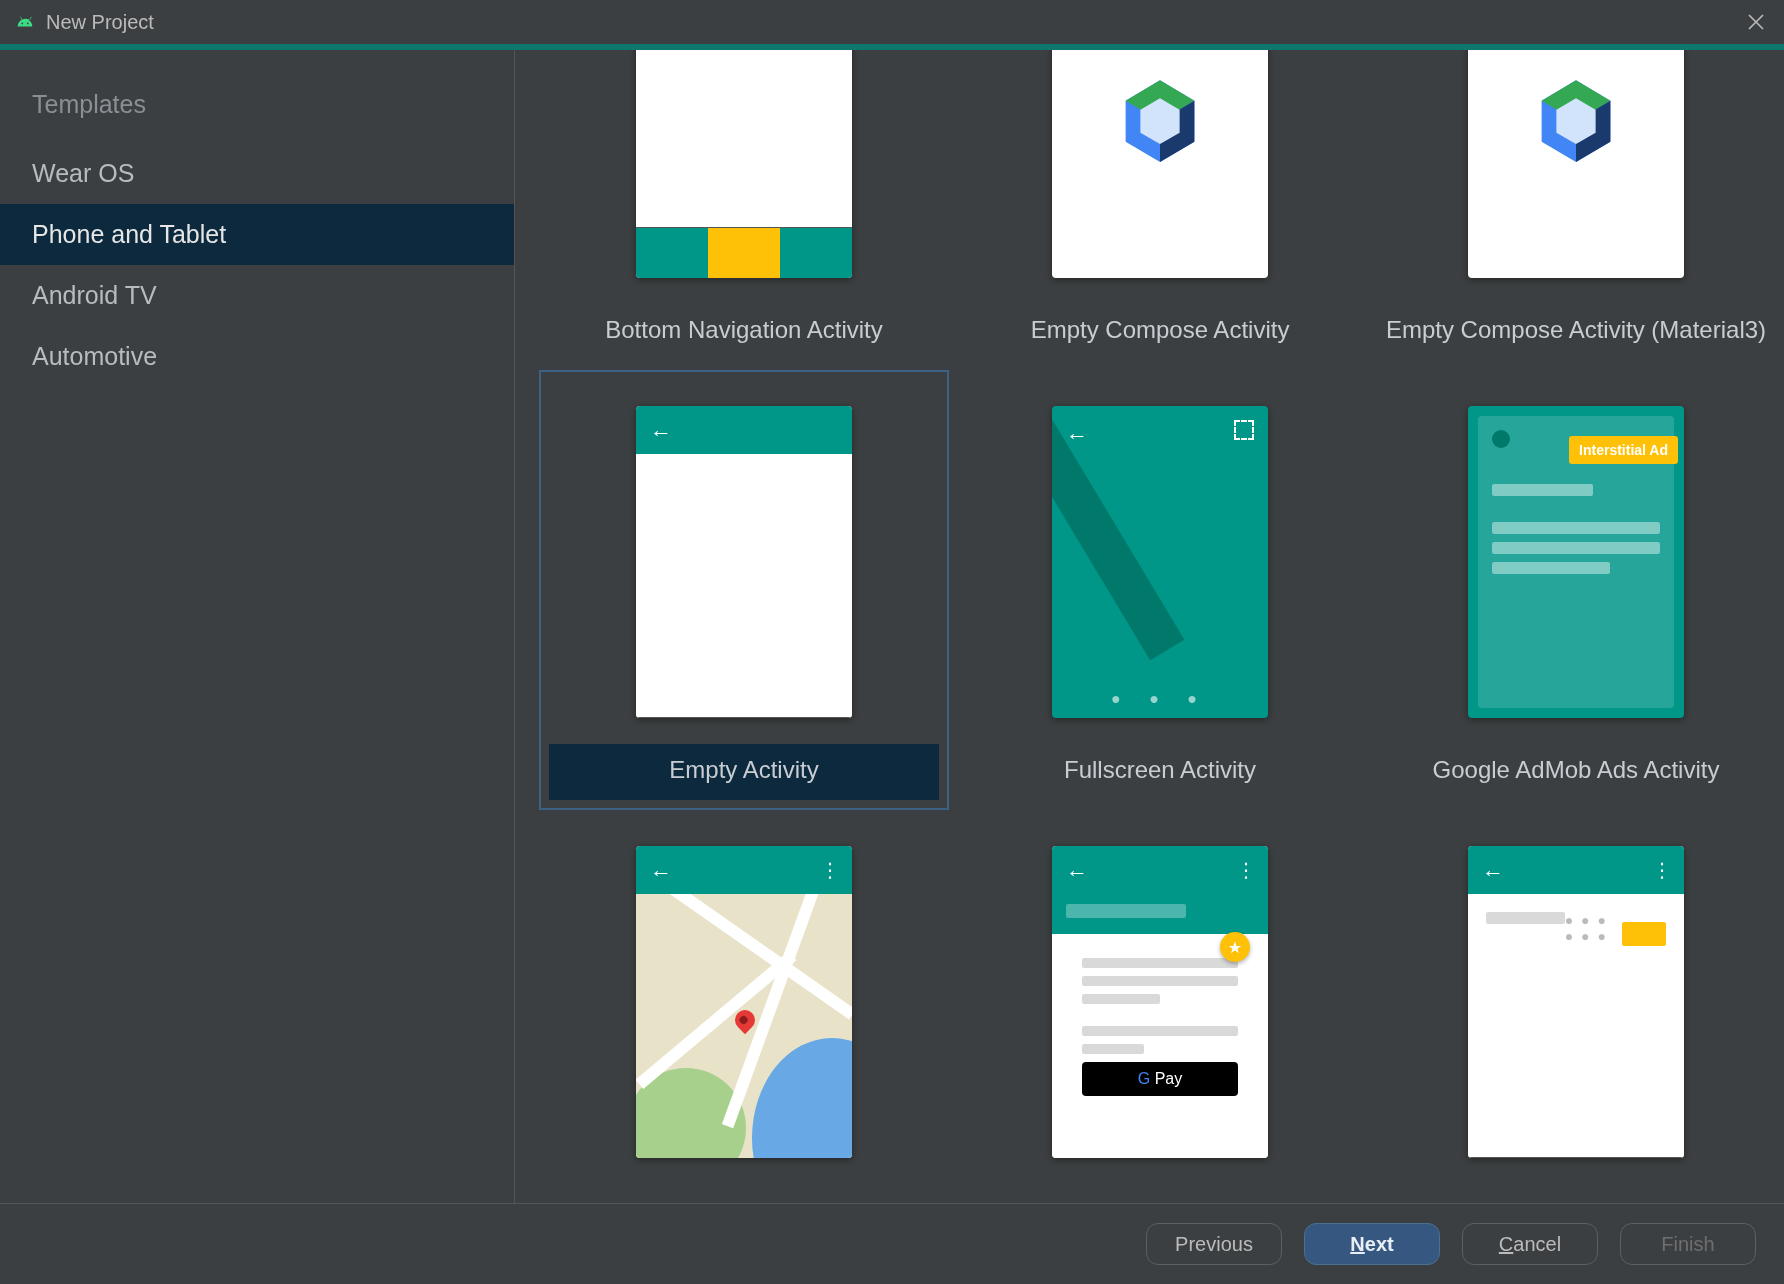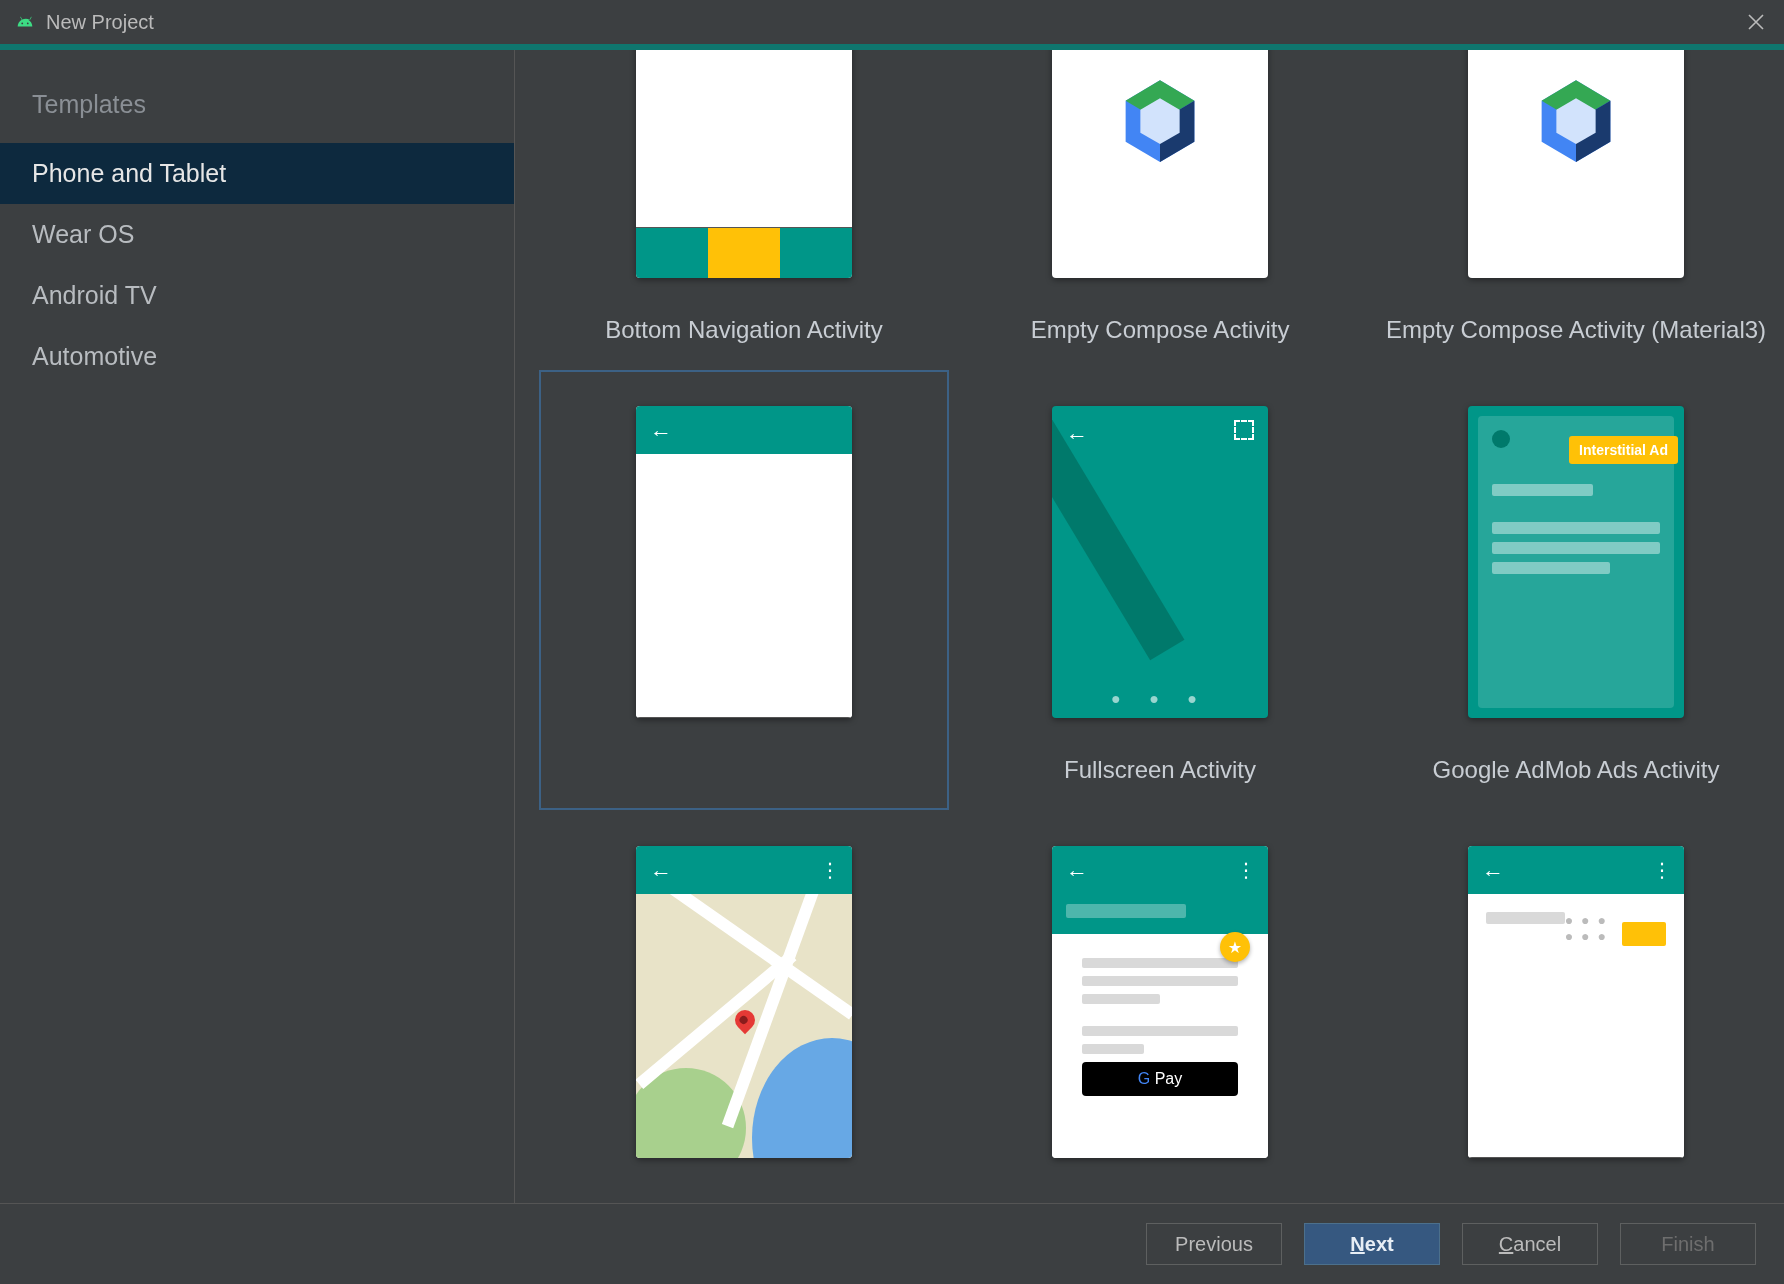--- a/index.html
+++ b/index.html
@@ -166,21 +166,21 @@
     gap: 22px;
     padding: 0 28px;
     background: #3c3f41;
   }
   .btn {
     min-width: 136px;
     height: 42px;
     border: 1px solid #5e6060;
     background: #3c3f41;
     color: #bbbbbb;
-    border-radius: 0;
+    border-radius: 12px;
     font-size: 20px;
     cursor: pointer;
     display:flex;align-items:center;justify-content:center;
   }
   .btn.primary {
     background: #365880;
     border-color: #4c708c;
     color: #e8eef5;
     font-weight: bold;
   }
@@ -206,22 +206,22 @@
       <svg width="18" height="18" viewBox="0 0 18 18">
         <path stroke="#bbbbbb" stroke-width="1.6" fill="none" d="M2 2 L16 16 M16 2 L2 16"></path>
       </svg>
     </div>
   </div>
 
   <div class="body">
 
     <div class="sidebar">
       <div class="heading">Templates</div>
+      <div class="item">Wear OS</div>
       <div class="item selected">Phone and Tablet</div>
-      <div class="item">Wear OS</div>
       <div class="item">Android TV</div>
       <div class="item">Automotive</div>
     </div>
 
     <div class="content">
       <div class="grid">
 
         <div class="card row1">
           <div class="preview pv-bottomnav">
             <div class="body"></div>
@@ -259,20 +259,21 @@
           <div class="label">Empty Compose Activity (Material3)</div>
         </div>
 
         <div class="card selected">
           <div class="preview pv-empty">
             <div class="tealbar">
                 <span class="back-arrow">←</span>
               </div>
             <div class="body"></div>
           </div>
+          <div class="label">Empty Activity</div>
         </div>
 
         <div class="card">
           <div class="preview pv-full">
             <div class="stripe"></div>
             <span class="back">←</span>
             <span class="fs"></span>
             <div class="dots">● ● ●</div>
           </div>
           <div class="label">Fullscreen Activity</div>

